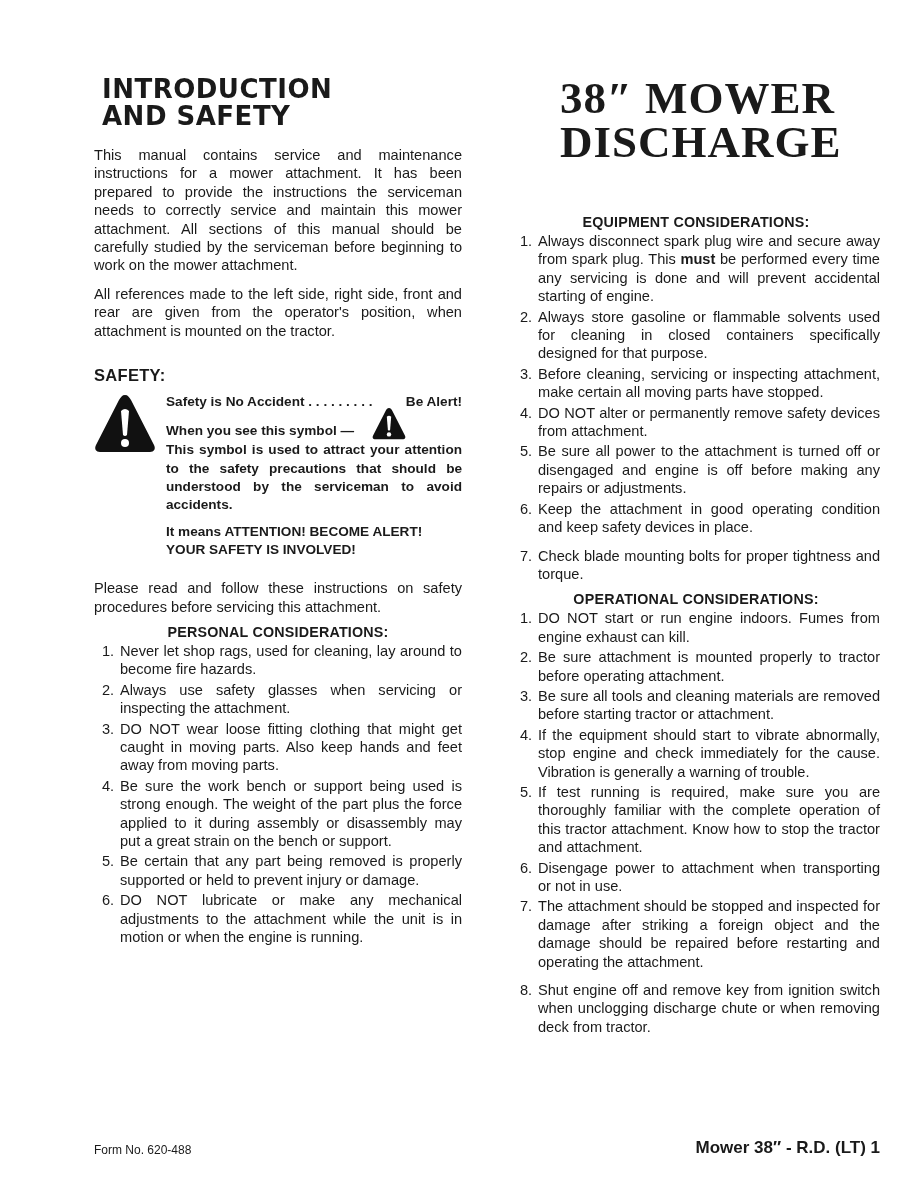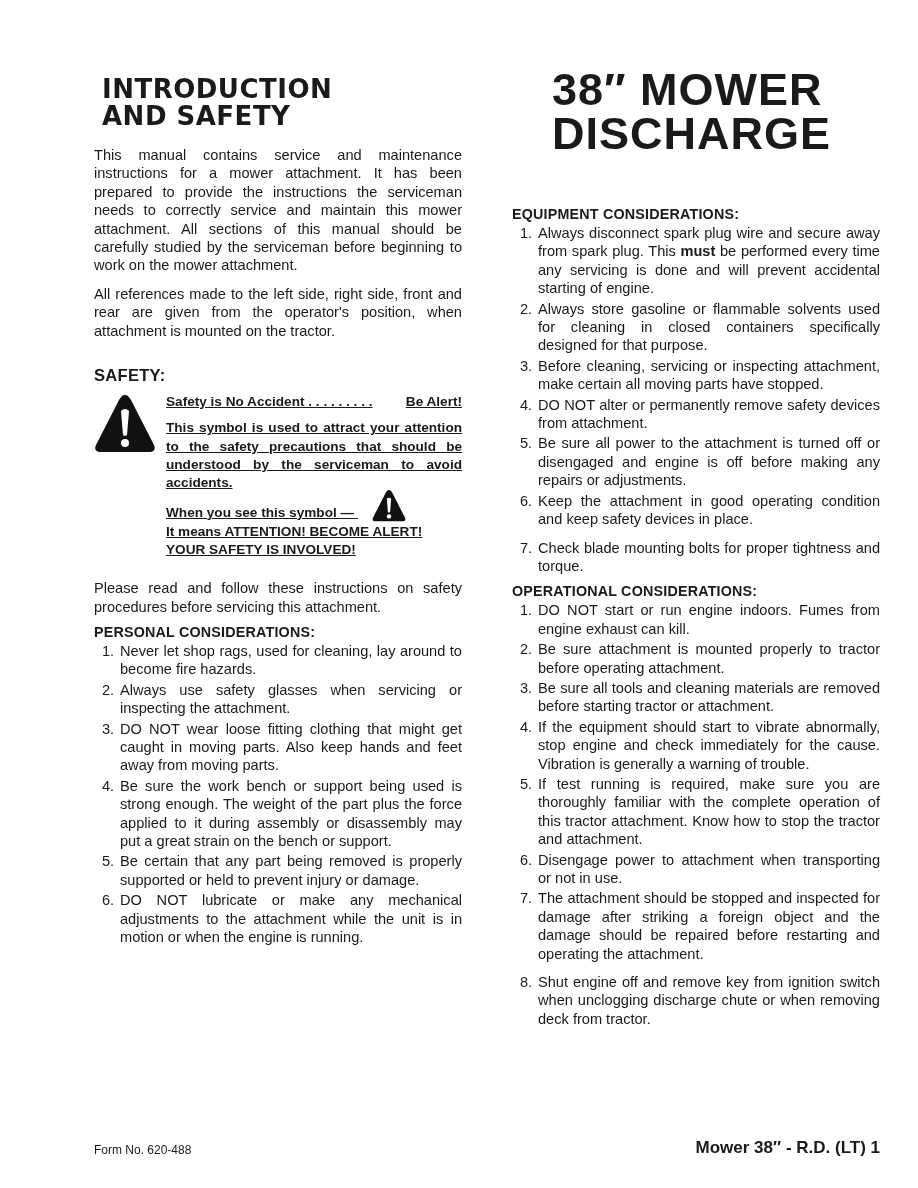--- a/index.html
+++ b/index.html
@@ -14,38 +14,38 @@
   .intro-title {
     font-family: "DejaVu Sans", sans-serif; font-weight: bold;
     font-size: 26px; line-height: 27px; letter-spacing: 0.5px; margin: 8px;
   }
   p.body {
     font-size: 14.6px; line-height: 18.4px; text-align: justify; margin: 0 0 10px 0;
   }
   .intro-p1 { margin-top: 16px !important; }
 
   .safety-h { font-size: 16.5px; font-weight: bold; margin: 26px 0 8px 0; letter-spacing: 0.3px; }
-  .safety-box { position: relative; padding-left: 72px; text-decoration: underline; }
+  .safety-box { position: relative; padding-left: 72px; }
   .warn-big { position: absolute; left: 0; top: 0; width: 62px; height: 62px; }
   .safety-box .s-line { font-size: 13.6px; font-weight: bold; line-height: 18.3px; margin: 0 0 8px 0; text-align: justify; }
   .dots-line { display: flex; justify-content: space-between; }
   .warn-small { display: inline-block; width: 34px; height: 34px; vertical-align: -6px; margin-left: 14px; }
   .when-line { margin-bottom: 0 !important; margin-top: -12px !important; }
   .safety-box .tight { margin: 0; }
 
   .please { margin-top: 20px !important; margin-bottom: 8px !important; }
 
-  .sec-h { font-size: 14.3px; font-weight: bold; margin: 0 0 2px 0; letter-spacing: 0.2px; }
+  .sec-h { font-size: 14.3px; font-weight: bold; margin: 0 0 2px 0; letter-spacing: 0.2px; text-align: center; }
   ol.list { list-style: none; margin: 0; padding: 0; }
   ol.list li { position: relative; padding-left: 26px; font-size: 14.6px; line-height: 18.4px; text-align: justify; margin-bottom: 2px; }
   ol.list li .num { position: absolute; left: 8px; top: 0; }
 
   .mower-title {
-    font-family: Liberation Sans, sans-serif; font-weight: bold;
-    font-size: 45px; line-height: 44px; margin: 0; letter-spacing: 1px;
+    font-family: Liberation Serif, serif; font-weight: bold;
+    font-size: 45px; line-height: 44px; margin: 8px; letter-spacing: 1px;
   }
   .mower-title .l1 { display: block; margin-left: 40px; }
   .mower-title .l2 { display: block; margin-left: 40px; }
   .sub-title { font-size: 17.6px; font-weight: bold; margin: 2px 0 0 40px; letter-spacing: 0.2px; }
   .equip-h { margin-top: 50px !important; }
   .op-h { margin-top: 8px !important; }
   .gap { margin-top: 10px; }
 
   .footer-left { position: absolute; left: 94px; top: 1143px; font-size: 12px; }
   .footer-right { position: absolute; right: 38px; top: 1138px; font-size: 17px; font-weight: bold; }
@@ -65,29 +65,29 @@
   <div class="safety-box">
     <svg class="warn-big" viewBox="0 0 62 62">
       <path d="M31 2 C34 2 35 4 37 7 L60 52 C62 56 60 59 56 59 L6 59 C2 59 0 56 2 52 L25 7 C27 4 28 2 31 2 Z" fill="#111"></path>
       <path d="M27 18 Q31 14 35 18 L33 42 Q31 44 29 42 Z" fill="#fff"></path>
       <circle cx="31" cy="50" r="4" fill="#fff"></circle>
     </svg>
     <div class="s-line dots-line">
       <span>Safety is No Accident . . . . . . . . .</span>
       <span>Be Alert!</span>
     </div>
-    <p class="s-line">This symbol is used to attract your attention to the safety precautions that should be understood by the serviceman to avoid accidents.</p>
     <p class="s-line when-line">
       <span>When you see this symbol —</span>
       <svg class="warn-small" viewBox="0 0 62 62">
         <path d="M31 2 C34 2 35 4 37 7 L60 52 C62 56 60 59 56 59 L6 59 C2 59 0 56 2 52 L25 7 C27 4 28 2 31 2 Z" fill="#111"></path>
         <path d="M27 18 Q31 14 35 18 L33 42 Q31 44 29 42 Z" fill="#fff"></path>
         <circle cx="31" cy="50" r="4" fill="#fff"></circle>
       </svg>
     </p>
+    <p class="s-line">This symbol is used to attract your attention to the safety precautions that should be understood by the serviceman to avoid accidents.</p>
     <p class="s-line tight">It means ATTENTION! BECOME ALERT!</p>
     <p class="s-line tight">YOUR SAFETY IS INVOLVED!</p>
   </div>
 
   <p class="body please">Please read and follow these instructions on safety procedures before servicing this attachment.</p>
 
   <div class="sec-h">PERSONAL CONSIDERATIONS:</div>
   <ol class="list">
     <li><span class="num">1.</span><span>Never let shop rags, used for cleaning, lay around to become fire hazards.</span></li>
     <li><span class="num">2.</span><span>Always use safety glasses when servicing or inspecting the attachment.</span></li>

